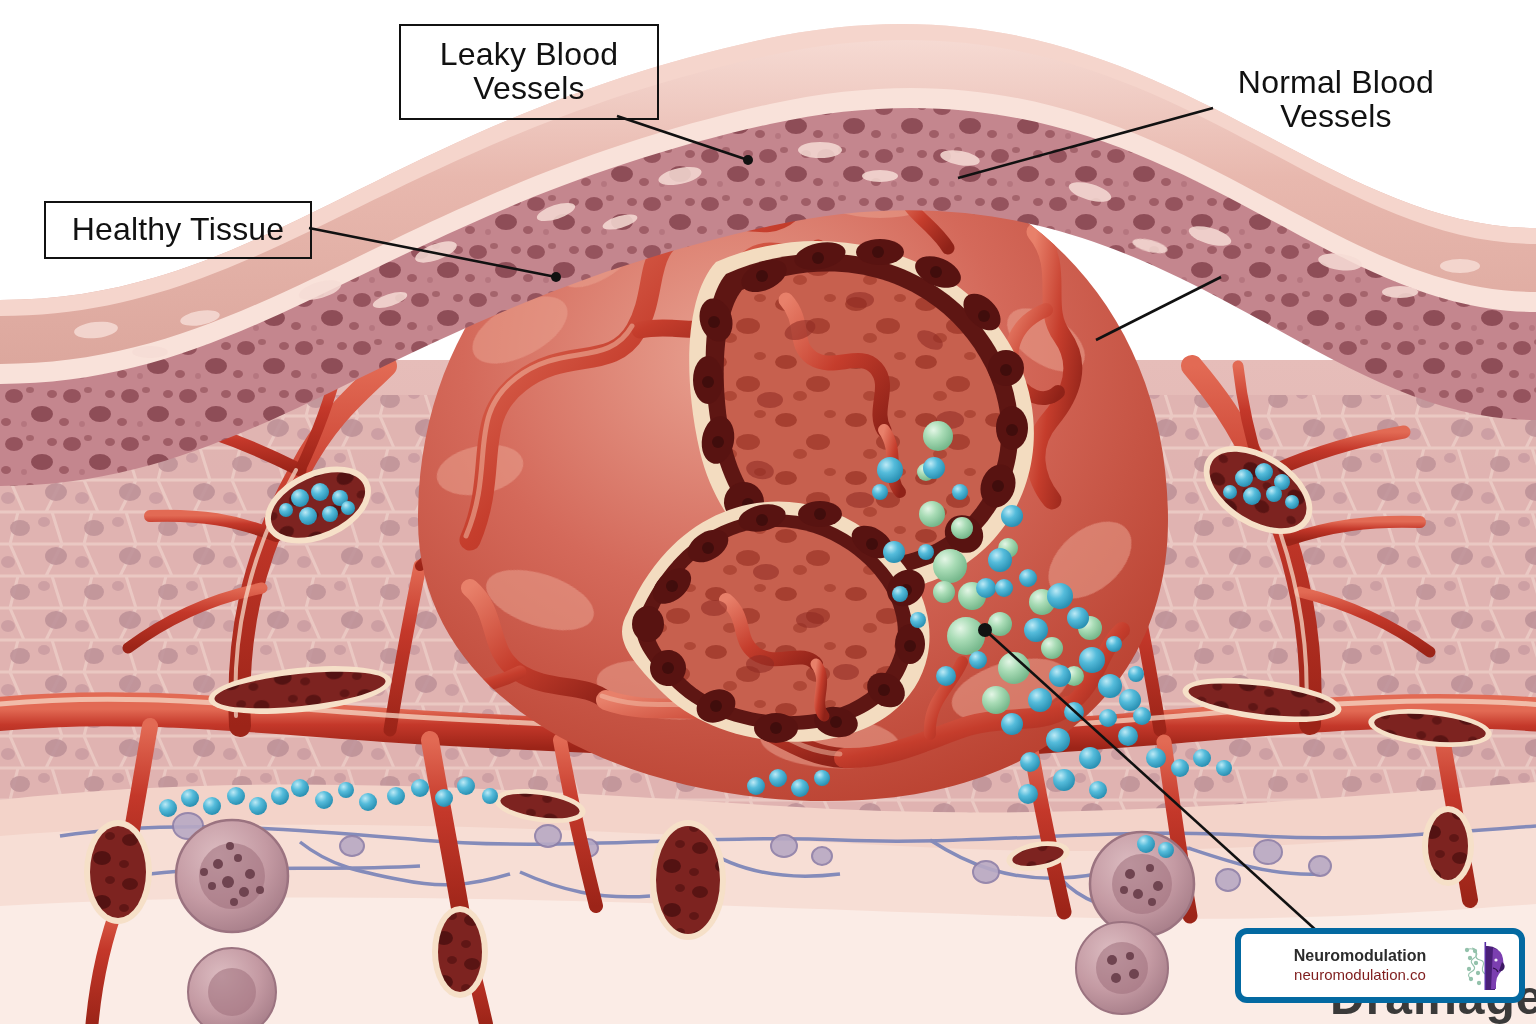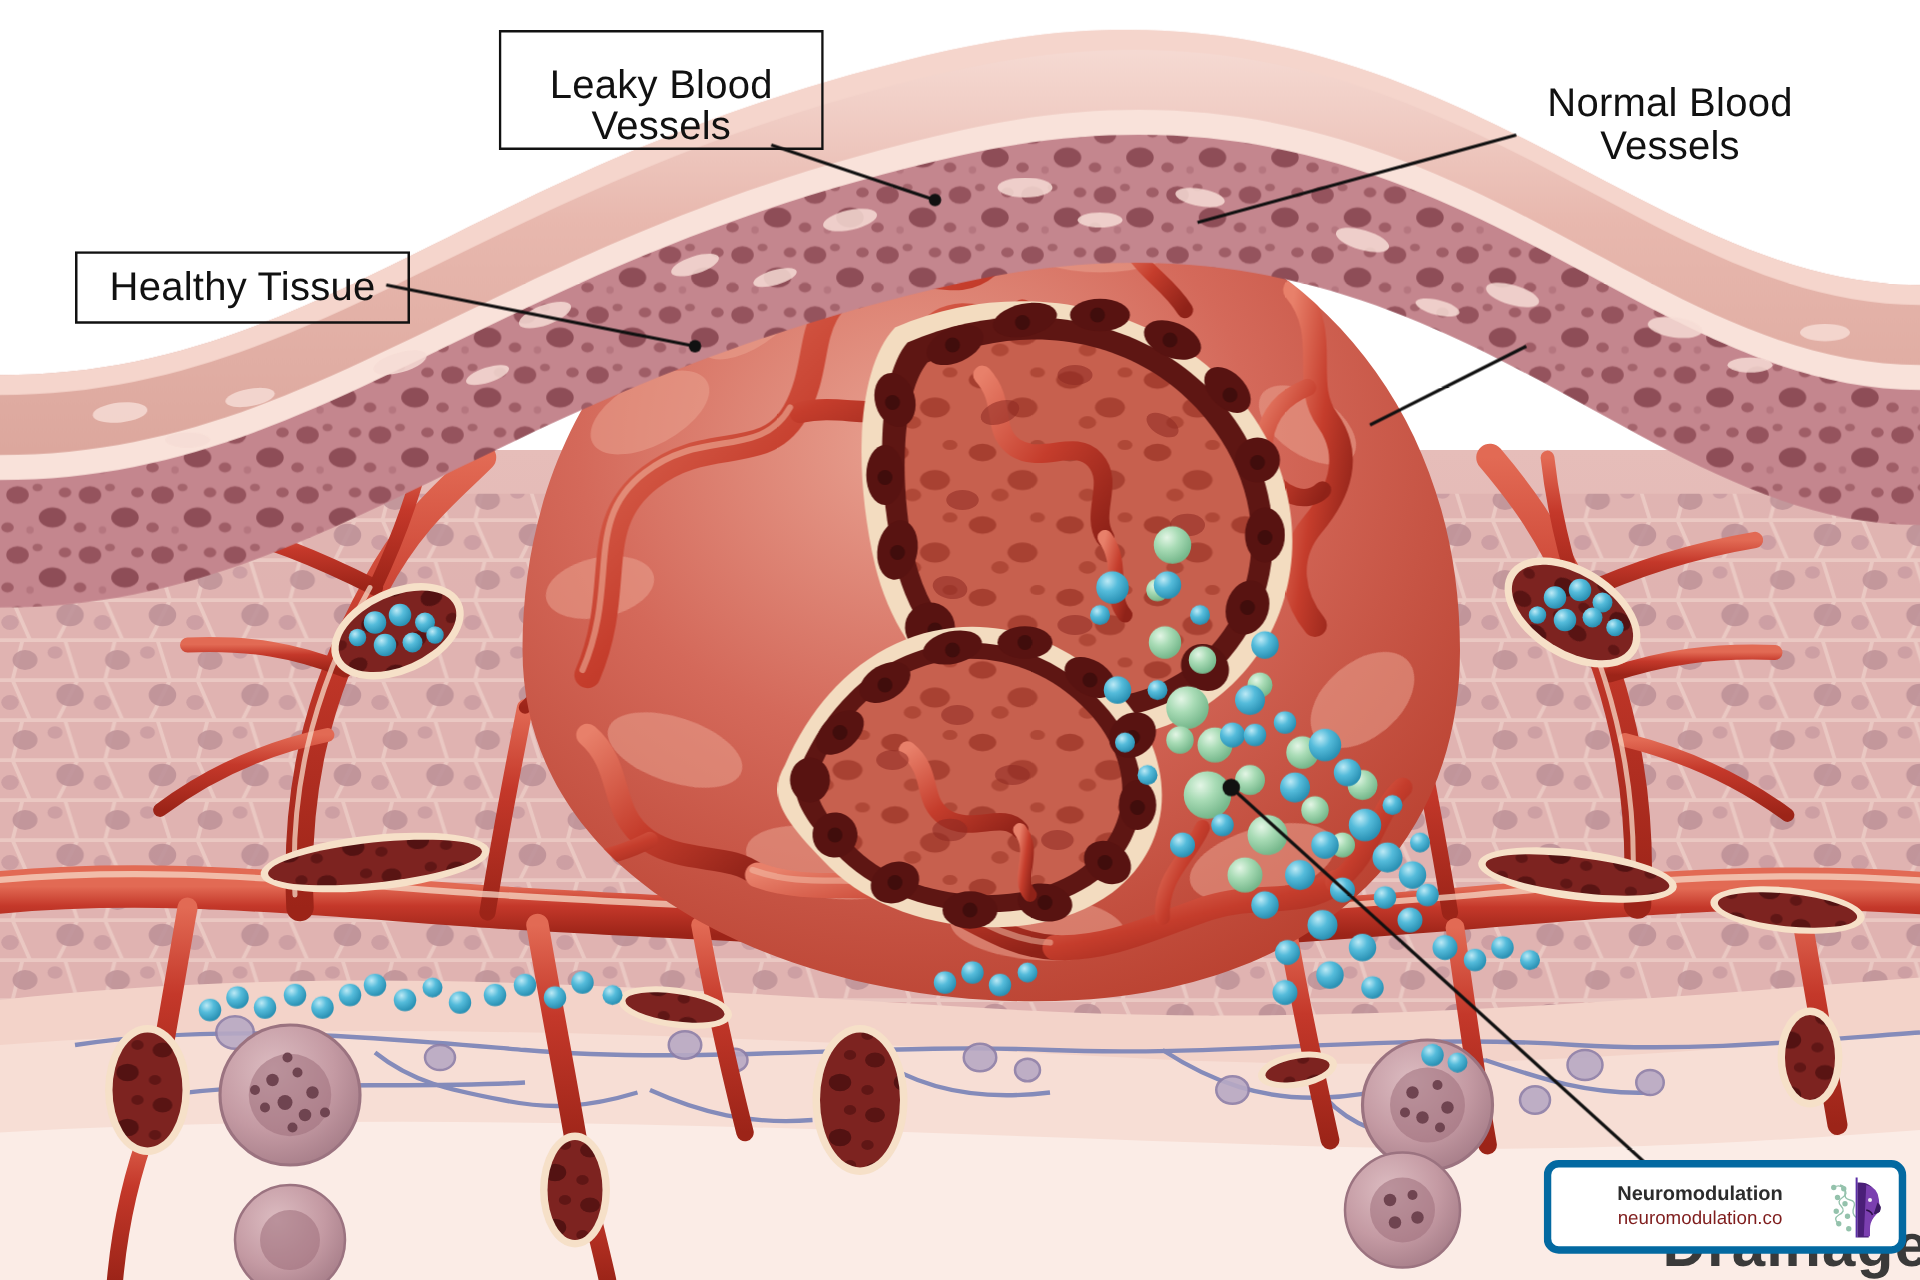--- a/index.html
+++ b/index.html
@@ -7,22 +7,22 @@
        font-family:"Liberation Sans","DejaVu Sans",sans-serif;}
   #stage{position:relative;width:1536px;height:1024px;background:#ffffff;overflow:hidden;}
   svg.layer{position:absolute;left:0;top:0;width:1536px;height:1024px;}
 
   
   .lbl{position:absolute;border:2px solid #111;color:#111;
        display:flex;align-items:center;justify-content:center;
        text-align:center;line-height:1.05;letter-spacing:.2px;
        background:transparent;}
   .lbl.plain{border:none;}
-  #lbl-leaky{left:399px;top:24px;width:256px;height:92px;font-size:32px;align-items:flex-end;}
-  #lbl-healthy{left:60px;top:201px;width:264px;height:54px;font-size:32px;}
+  #lbl-leaky{left:399px;top:24px;width:256px;height:92px;font-size:32px;}
+  #lbl-healthy{left:44px;top:201px;width:264px;height:54px;font-size:32px;}
   #lbl-normal{left:1205px;top:55px;width:262px;height:90px;font-size:32px;}
   #lbl-nano{left:1221px;top:240px;width:258px;height:54px;font-size:32px;}
 
   
   #caption{position:absolute;left:1330px;top:970px;font-size:48px;
            font-weight:700;color:#3a3a3a;letter-spacing:1px;white-space:nowrap;}
 
   
   #badge{position:absolute;left:1235px;top:928px;width:290px;height:75px;
          background:#ffffff;border:6px solid #0369a1;border-radius:12px;

